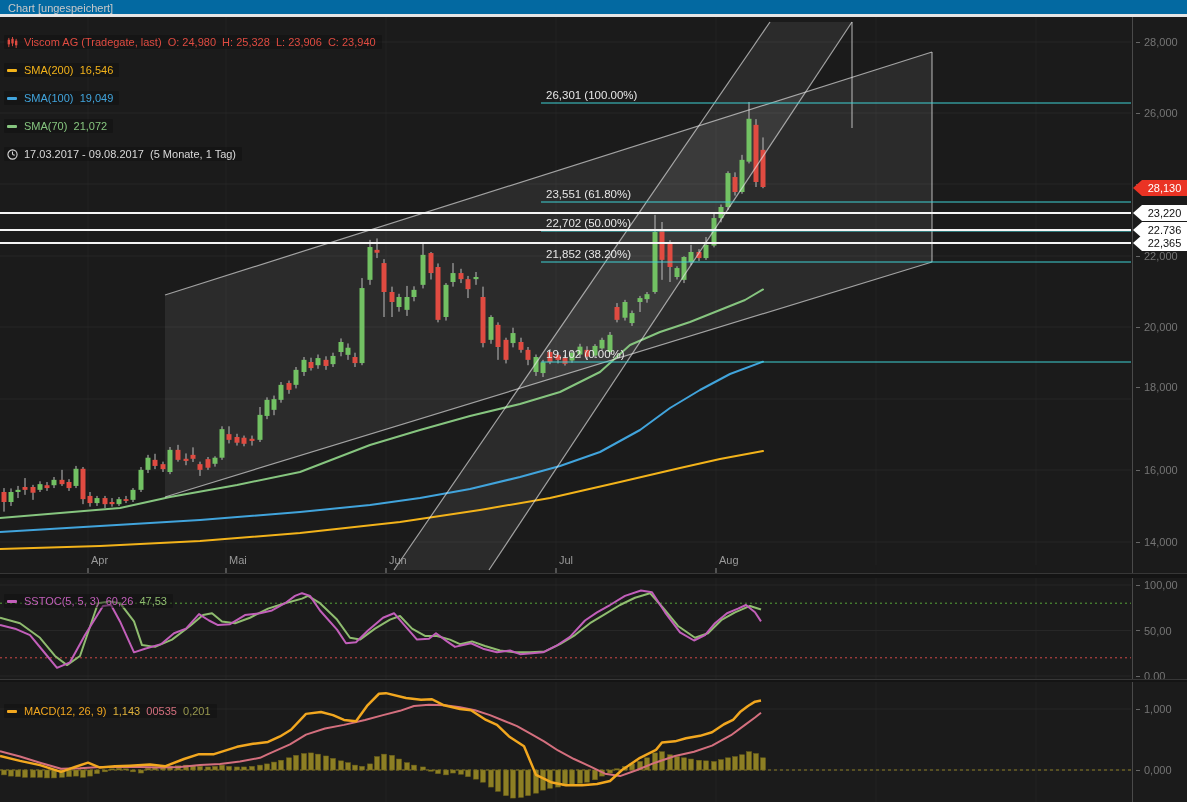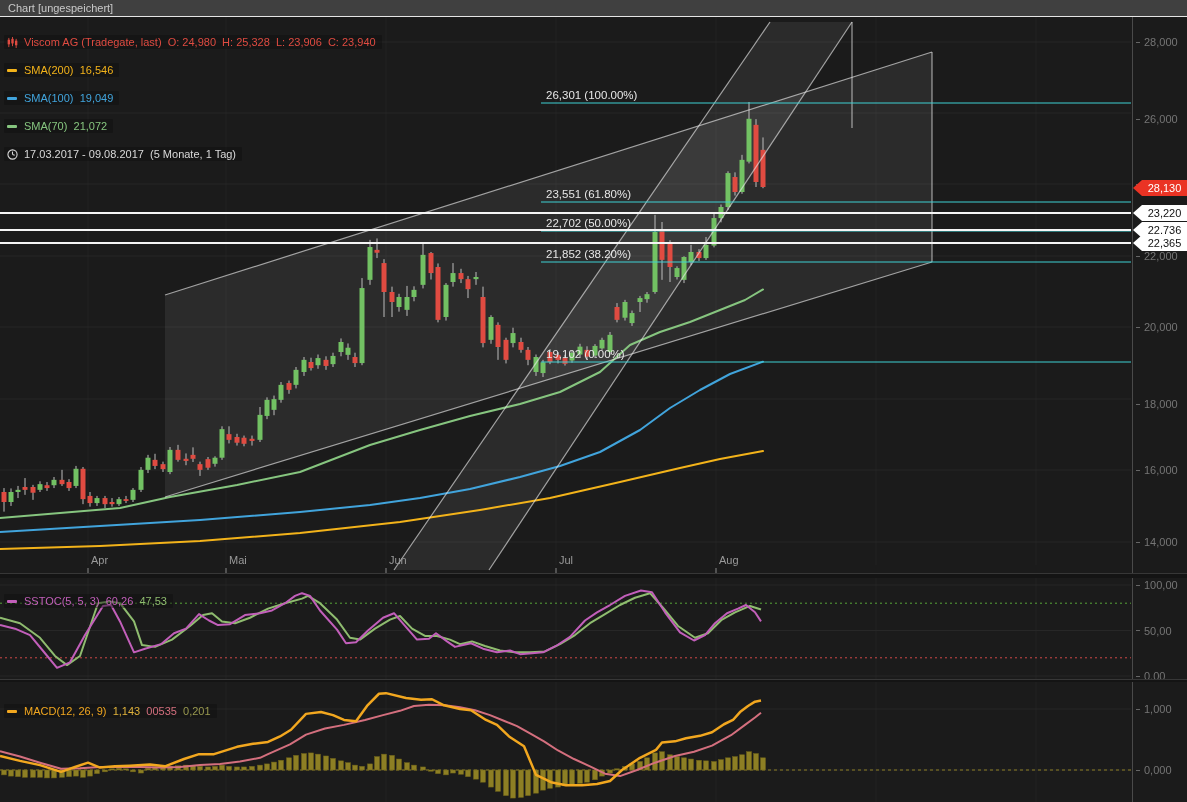--- a/index.html
+++ b/index.html
@@ -1,19 +1,19 @@
 <!DOCTYPE html>
 <html><head>
 <meta charset="utf-8">
 <style>
   html,body{margin:0;padding:0;background:#101010;}
   #app{position:relative;width:1187px;height:802px;background:#1b1b1b;overflow:hidden;
        font-family:"Liberation Sans",sans-serif;font-size:11px;-webkit-font-smoothing:antialiased;}
-  .titlebar{position:absolute;left:0;top:0;width:100%;height:17px;background:#404040;
-            color:#c9c9c9;line-height:17px;padding-left:8px;box-sizing:border-box;border-bottom:1px solid #e5e5e5;}
+  .titlebar{position:absolute;left:0;top:0;width:100%;height:17px;background:#0369a1;
+            color:#c9c9c9;line-height:17px;padding-left:8px;box-sizing:border-box;border-bottom:3px solid #e5e5e5;}
   .panel{position:absolute;left:0;width:1187px;background:#1b1b1b;}
   .plot{position:absolute;left:0;top:0;}
   .axis{position:absolute;left:1132px;top:0;width:55px;height:100%;border-left:1px solid #4a4a4a;
         background:#1b1b1b;box-sizing:border-box;padding-left:36px;}
   .axis-label{position:absolute;left:3px;color:#757575;white-space:nowrap;display:flex;align-items:center;height:14px;}
   .axis-label .tick{display:inline-block;width:4px;height:1px;background:#666;margin-right:4px;}
   .badge{position:absolute;left:0;width:55px;height:16px;line-height:16px;text-align:center;
          box-sizing:border-box;padding-left:8px;clip-path:polygon(0 50%,9px 0,100% 0,100% 100%,9px 100%);}
   .badge.red{background:#ea3324;color:#fff;}
   .badge.white{background:#ffffff;color:#111;}
@@ -304,25 +304,25 @@
           <line x1="386" y1="551" x2="386" y2="556" stroke="#8a8a8a" stroke-width="1"></line>
           <text x="389" y="547" fill="#9a9a9a" font-size="11">Jun</text>
           <line x1="556" y1="551" x2="556" y2="556" stroke="#8a8a8a" stroke-width="1"></line>
           <text x="559" y="547" fill="#9a9a9a" font-size="11">Jul</text>
           <line x1="716" y1="551" x2="716" y2="556" stroke="#8a8a8a" stroke-width="1"></line>
           <text x="719" y="547" fill="#9a9a9a" font-size="11">Aug</text>
         </g>
       </svg>
     <div class="axis" id="main-axis">
         <div class="axis-label" style="top: 18px;"><span class="tick"></span>28,000</div>
-        <div class="axis-label" style="top: 89px; margin-top: 6px;"><span class="tick"></span>26,000</div>
+        <div class="axis-label" style="top: 89px;"><span class="tick"></span>26,000</div>
         <div class="axis-label" style="top: 160px;"><span class="tick"></span>24,000</div>
         <div class="axis-label" style="top: 232px;"><span class="tick"></span>22,000</div>
         <div class="axis-label" style="top: 303px;"><span class="tick"></span>20,000</div>
-        <div class="axis-label" style="top: 380px;"><span class="tick"></span>18,000</div>
+        <div class="axis-label" style="top: 363px;"><span class="tick"></span>18,000</div>
         <div class="axis-label" style="top: 446px;"><span class="tick"></span>16,000</div>
         <div class="axis-label" style="top: 518px;"><span class="tick"></span>14,000</div>
         <div class="badge white" style="top: 188px;">23,220</div>
         <div class="badge white" style="top: 205px;">22.736</div>
         <div class="badge white" style="top: 218px;">22,365</div>
         <div class="badge red" style="top: 163px;">28,130</div>
       </div>
     <div class="legend">
       <div class="lrow">
         <svg class="clock" viewBox="0 0 12 12">

